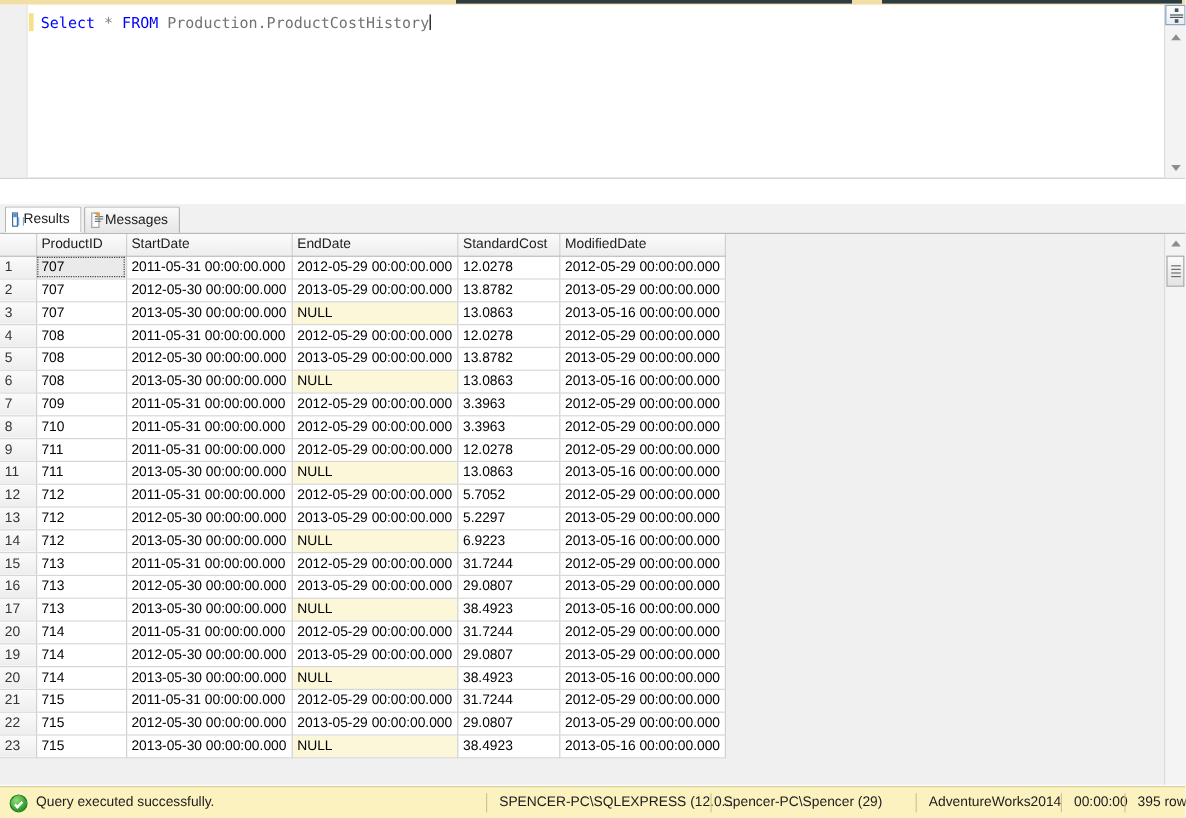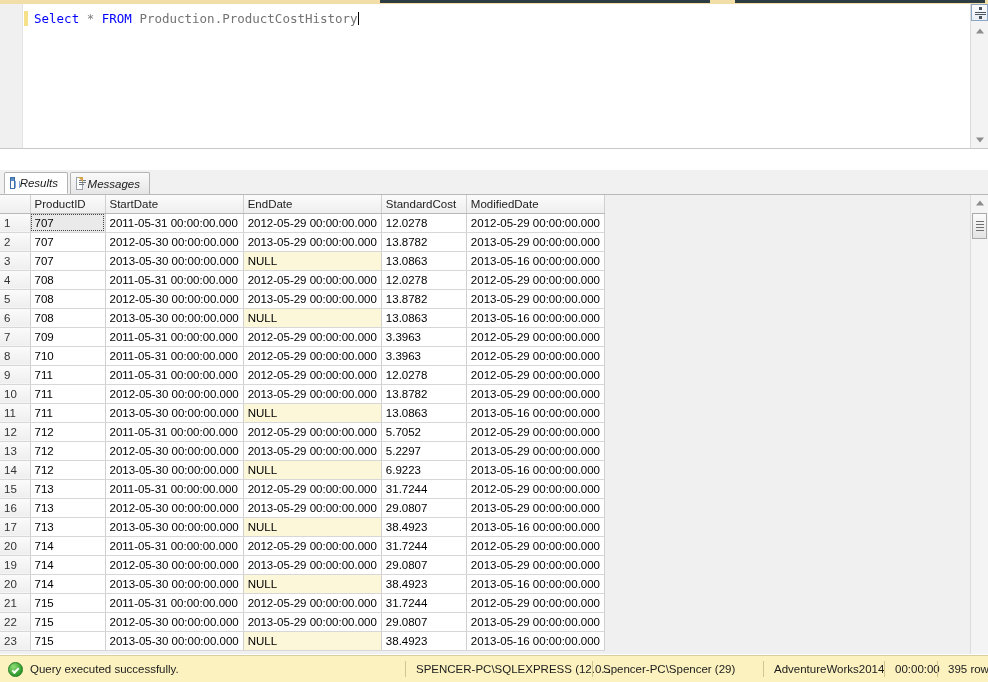--- a/index.html
+++ b/index.html
@@ -199,21 +199,21 @@
     padding: 0 9px 0 5px;
     font-size: 11.5px;
     color: #1a1a1a;
     background: linear-gradient(#fafafa, #e6e6e6);
   }
   .tab.active {
     background: #ffffff;
     border-bottom: 1px solid #ffffff;
     z-index: 3;
   }
-  .tab-label { margin-left: 5px; font-style: italic; }
+  .tab-label { margin-left: 5px; }
 
   .ico-grid {
     width: 13px; height: 12px;
     background: #ffffff;
     border: 1px solid #3c6ea5;
     box-sizing: border-box;
     position: relative;
   }
   .ico-grid::before {
     content: "";
@@ -523,28 +523,20 @@
           </tr>
           <tr>
             <td class="c-rn">9</td>
             <td class="c-pid">711</td>
             <td class="c-sd">2011-05-31 00:00:00.000</td>
             <td class="c-ed">2012-05-29 00:00:00.000</td>
             <td class="c-sc">12.0278</td>
             <td class="c-md">2012-05-29 00:00:00.000</td>
           </tr>
           <tr>
-            <td class="c-rn">10</td>
-            <td class="c-pid">711</td>
-            <td class="c-sd">2012-05-30 00:00:00.000</td>
-            <td class="c-ed">2013-05-29 00:00:00.000</td>
-            <td class="c-sc">13.8782</td>
-            <td class="c-md">2013-05-29 00:00:00.000</td>
-          </tr>
-          <tr>
             <td class="c-rn">11</td>
             <td class="c-pid">711</td>
             <td class="c-sd">2013-05-30 00:00:00.000</td>
             <td class="c-ed null-cell">NULL</td>
             <td class="c-sc">13.0863</td>
             <td class="c-md">2013-05-16 00:00:00.000</td>
           </tr>
           <tr>
             <td class="c-rn">12</td>
             <td class="c-pid">712</td>

